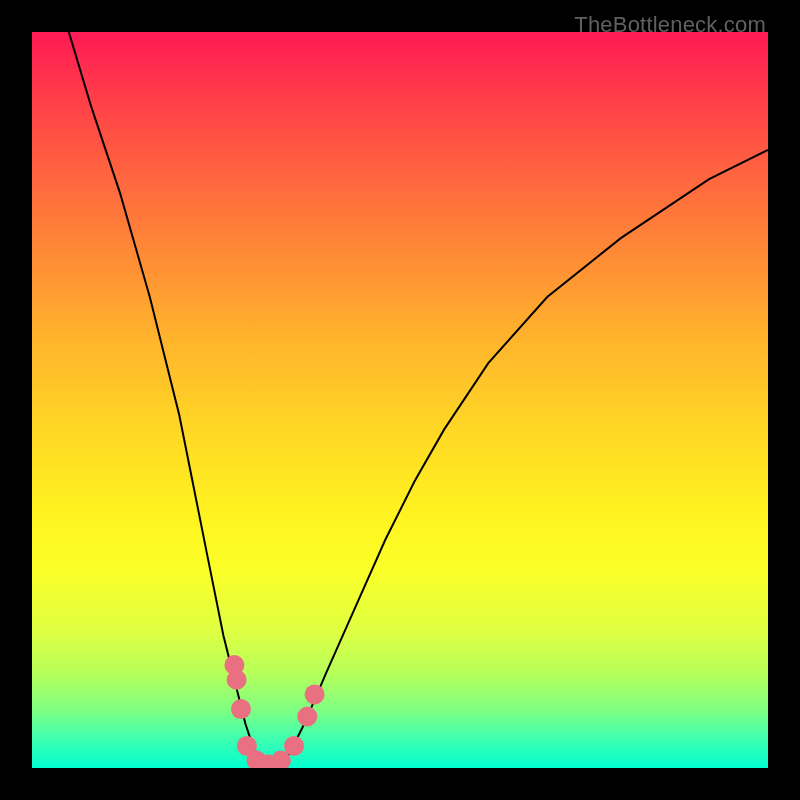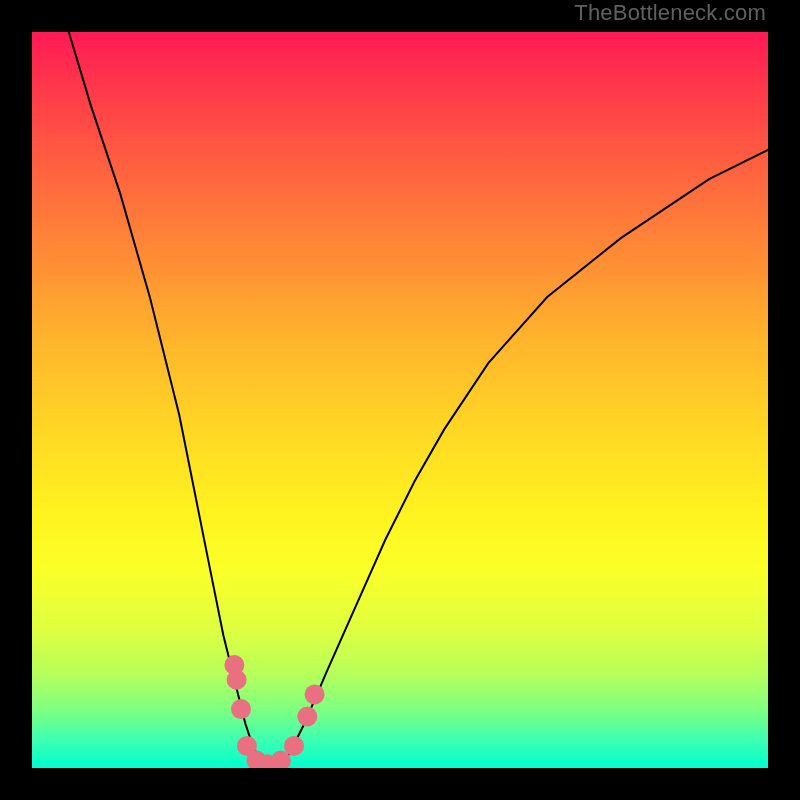--- a/index.html
+++ b/index.html
@@ -37,21 +37,21 @@
       #fbff28 73%,
       #e0ff40 81%,
       #b8ff5a 87%,
       #80ff80 92%,
       #40ffb0 96%,
       #00ffd0 100%
     );
   }
   .attribution {
     position: absolute;
-    top: 0;
+    top: 12px;
     right: 34px;
     color: #606060;
     font-size: 22px;
     font-weight: 500;
     letter-spacing: 0.2px;
     text-align: right;
   }
   svg.curves {
     position: absolute;
     top: 32px;

